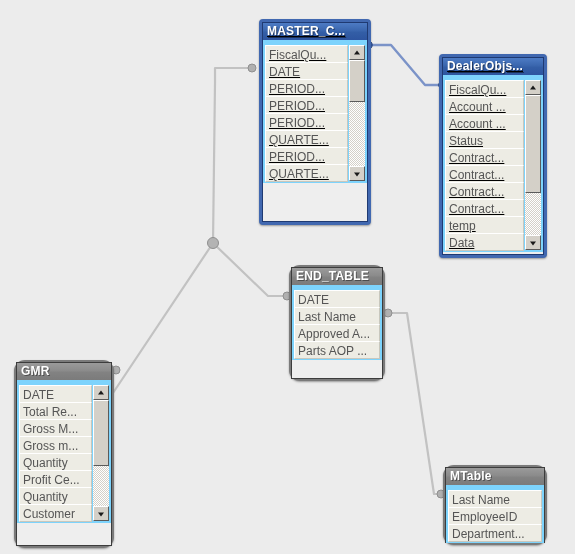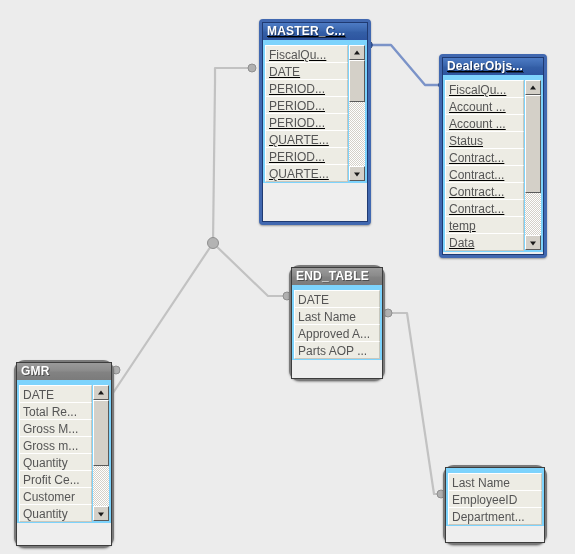--- a/index.html
+++ b/index.html
@@ -273,36 +273,37 @@
     <div class="inner">
       <div class="ttl inactive">GMR</div>
       <div class="body">
         <div class="fields">
           <div class="fld">DATE</div>
           <div class="fld">Total Re...</div>
           <div class="fld">Gross M...</div>
           <div class="fld">Gross m...</div>
           <div class="fld">Quantity</div>
           <div class="fld">Profit Ce...</div>
+          <div class="fld">Quantity</div>
           <div class="fld">Customer</div>
-          <div class="fld">Quantity</div>
         </div>
         <div class="sb">
           <div class="sb-btn up"></div>
           <div class="sb-track">
             <div class="sb-thumb" style="top:0%; height:62%;"></div>
           </div>
           <div class="sb-btn down"></div>
         </div>
       </div>
     </div>
   </div>
 
   <div class="tbl plain" style="left:443px; top:465px; width:104px; height:80px;">
     <div class="inner">
+      <div class="ttl inactive">MTable</div>
       <div class="body">
         <div class="fields">
           <div class="fld">Last Name</div>
           <div class="fld">EmployeeID</div>
           <div class="fld">Department...</div>
         </div>
       </div>
     </div>
   </div>
 

